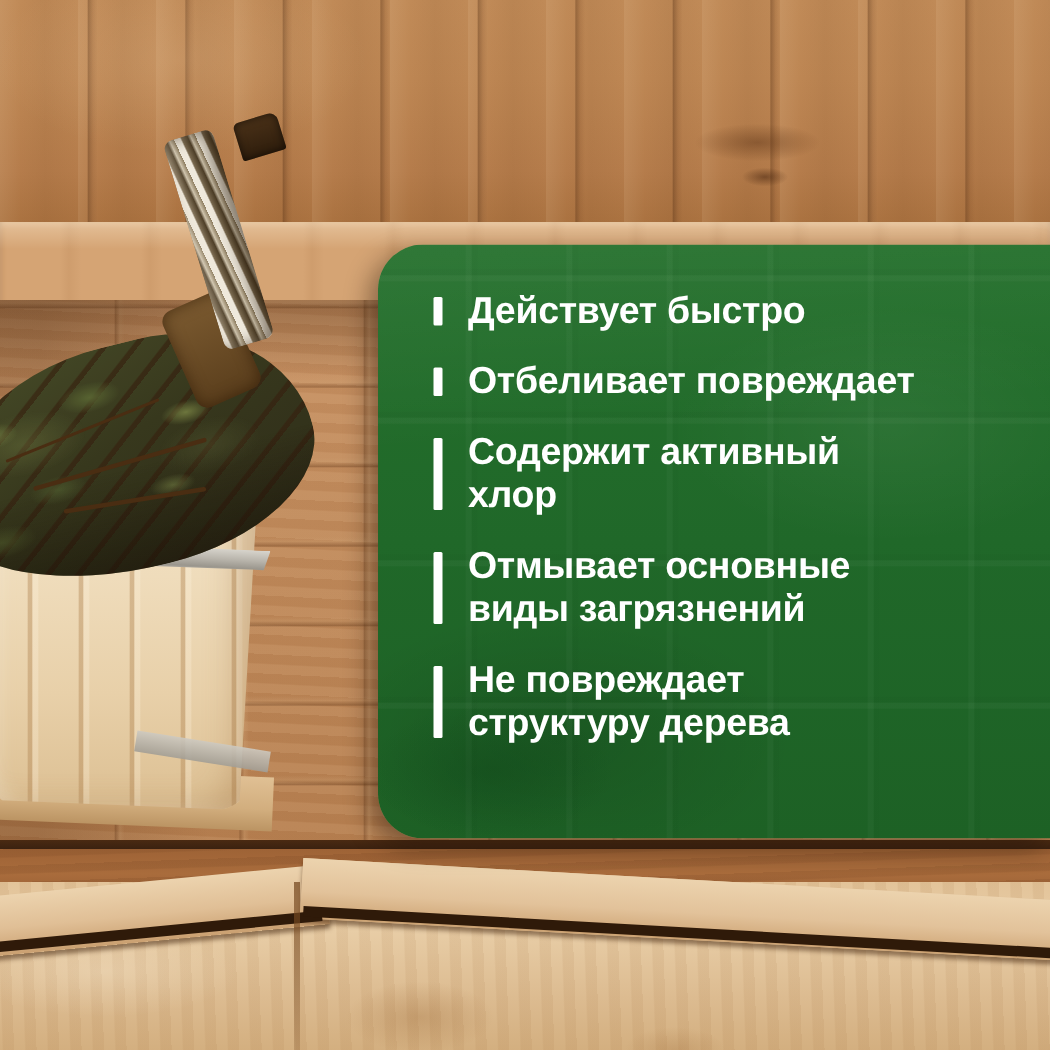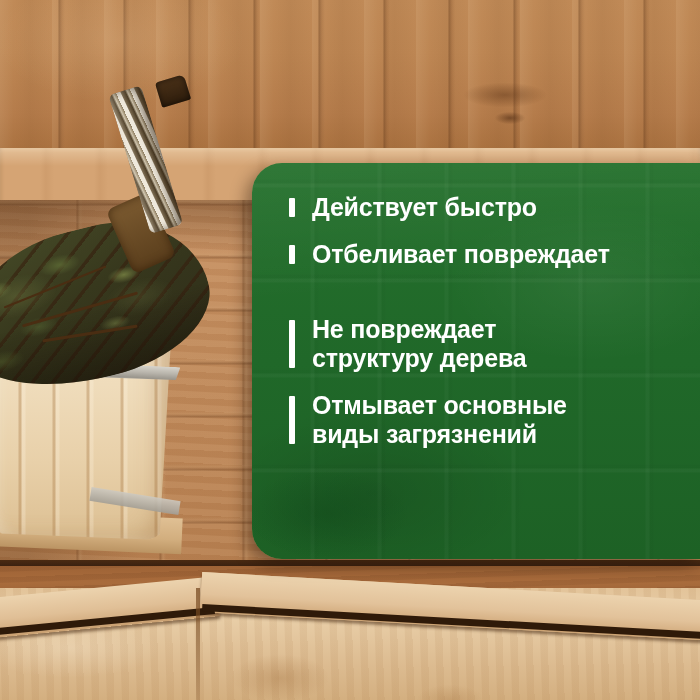--- a/index.html
+++ b/index.html
@@ -376,27 +376,29 @@
       <div class="feature">
         <div class="feature-bar"></div>
         <div class="feature-text">Действует быстро</div>
       </div>
       <div class="feature">
         <div class="feature-bar"></div>
         <div class="feature-text">Отбеливает повреждает</div>
       </div>
       <div class="feature">
         <div class="feature-bar"></div>
+        <div class="feature-text">Содержит активный
+хлор</div>
+      </div>
+      <div class="feature">
+        <div class="feature-bar"></div>
+        <div class="feature-text">Отмывает основные
+виды загрязнений</div>
       </div>
       <div class="feature">
         <div class="feature-bar"></div>
         <div class="feature-text">Не повреждает
 структуру дерева</div>
       </div>
-      <div class="feature">
-        <div class="feature-bar"></div>
-        <div class="feature-text">Отмывает основные
-виды загрязнений</div>
-      </div>
     </div>
   </div>
 
 </div>
 
 </body></html>

